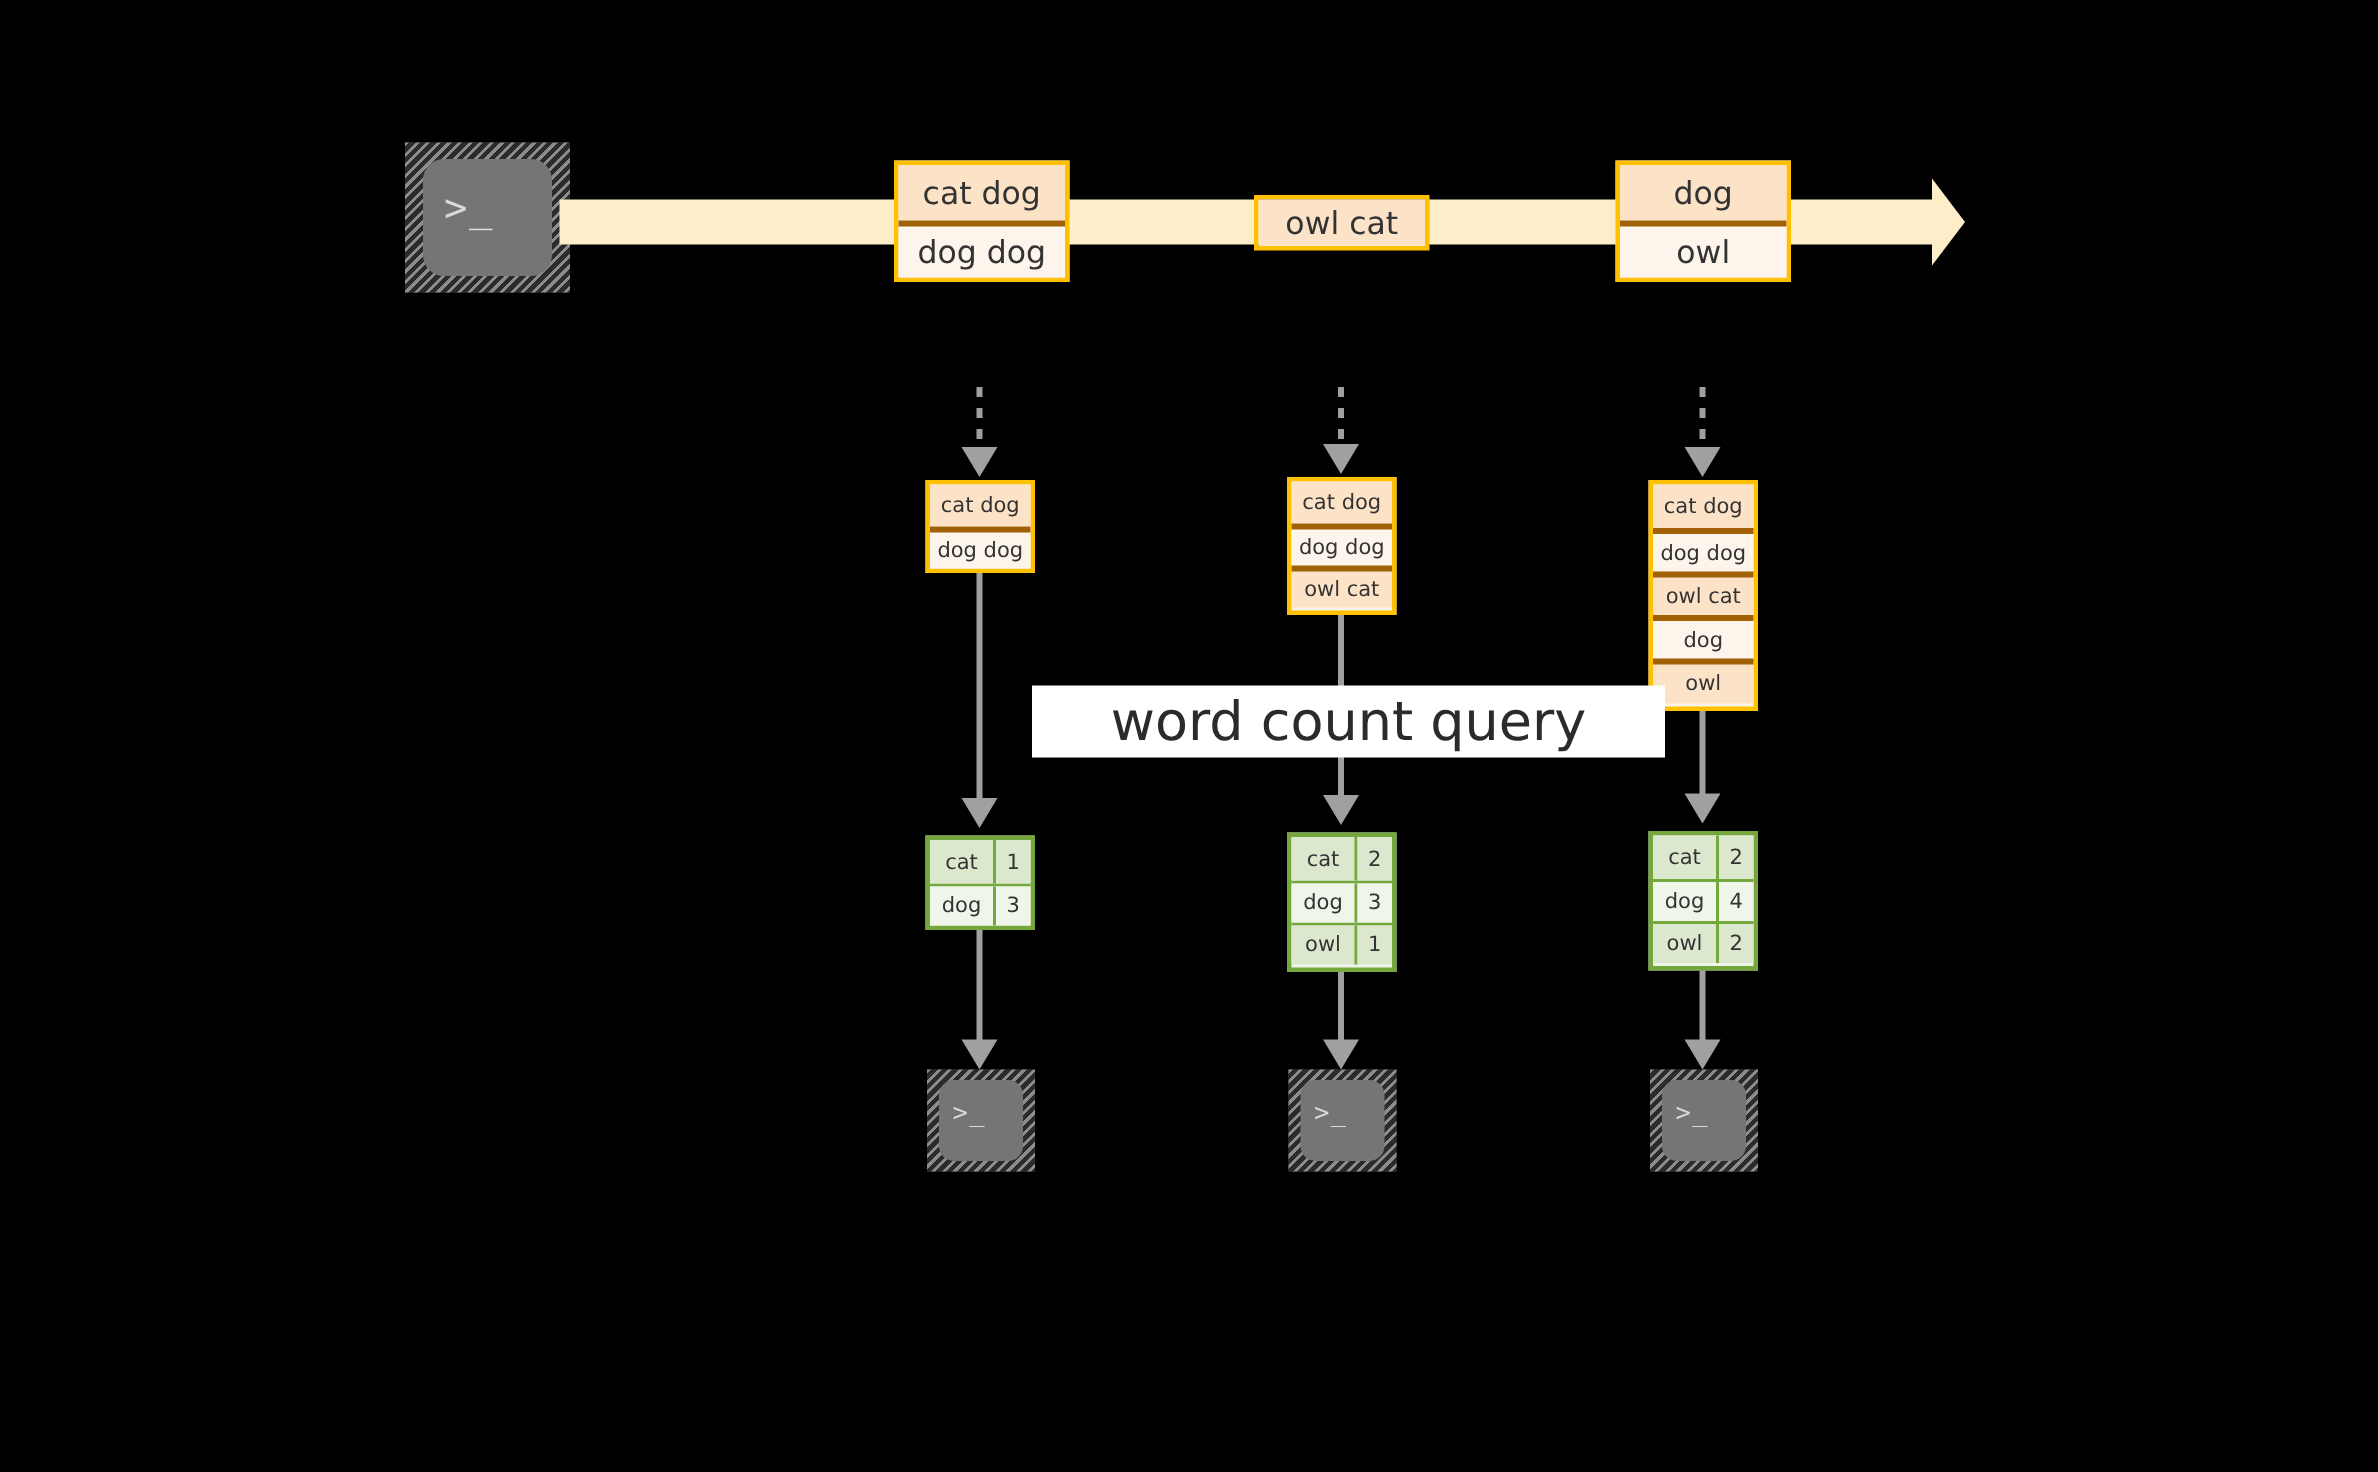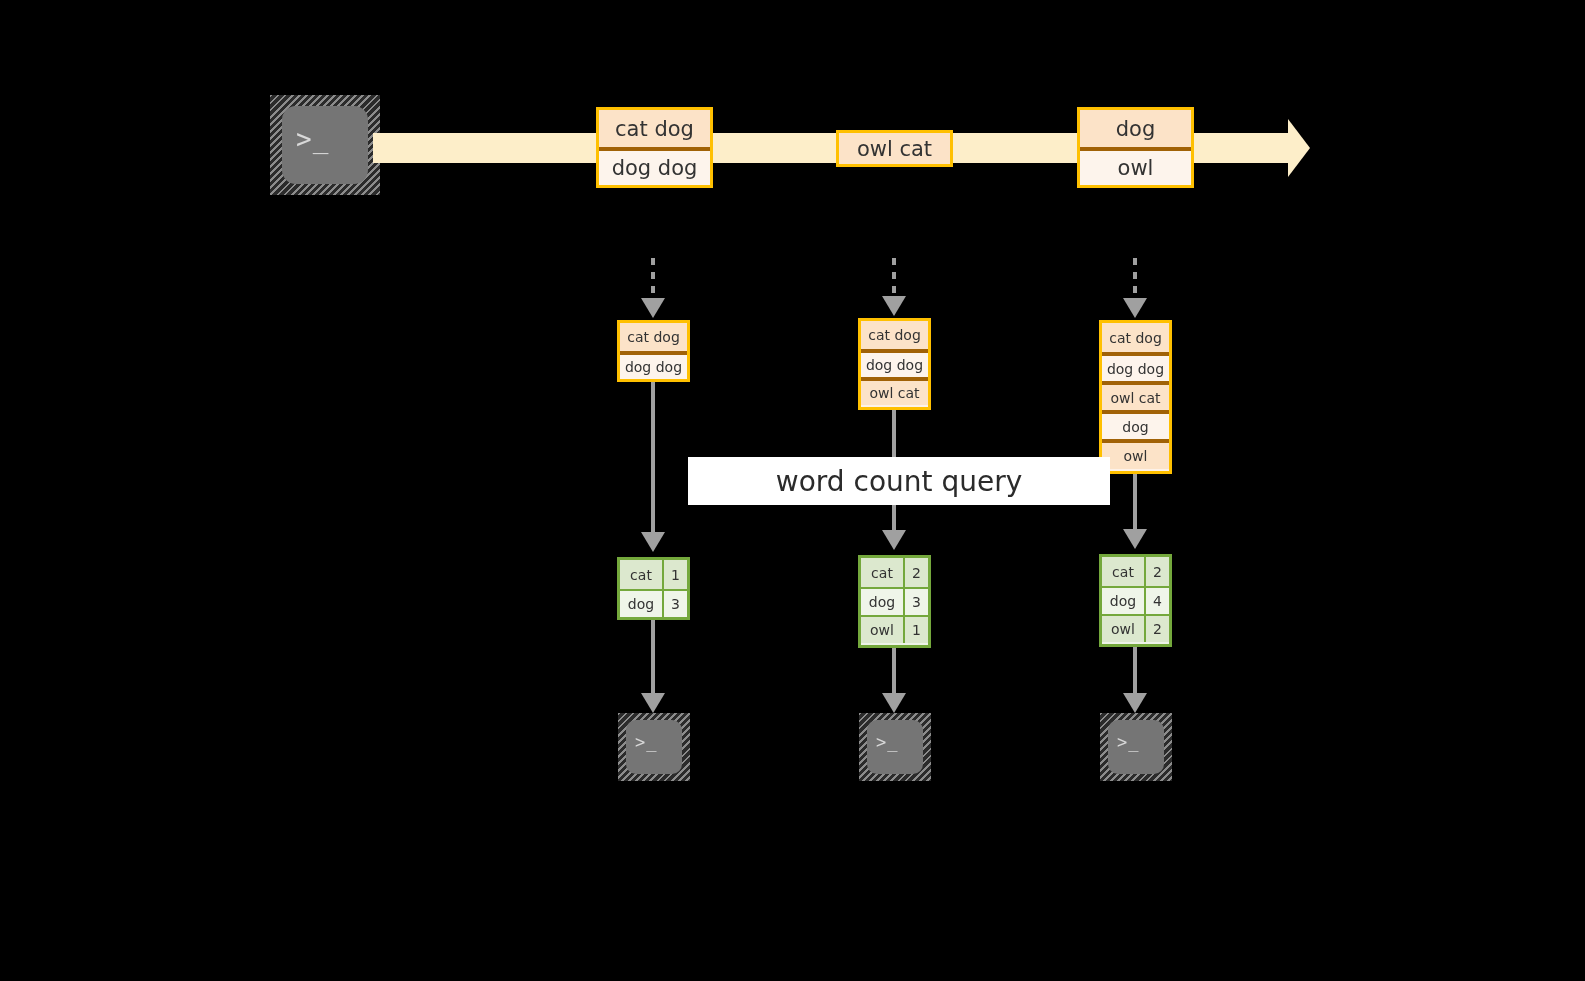--- a/index.html
+++ b/index.html
@@ -265,17 +265,17 @@
   <div class="vline" style="left:1133px; top:647px; height:48px;"></div>
   <div class="vhead" style="left:1123px; top:693px;"></div>
 
   <div class="term" style="left:1100px; top:713px; width:72px; height:68px;">
     <div class="term-hatch"></div>
     <div class="term-body" style="left:8px; top:7px; width:56px; height:54px; border-radius:10px;">
       <div class="term-glyph" style="left:9px; top:14px; font-size:17px;">&gt;_</div>
     </div>
   </div>
 
-  <div class="query-label" style="left:688px; top:457px; width:422px; height:48px; font-size:28px;">
+  <div class="query-label" style="left:688px; top:457px; width:422px; height:48px; font-size:36px;">
     <span>word count query</span>
   </div>
 
 </div>
 
 </body></html>

